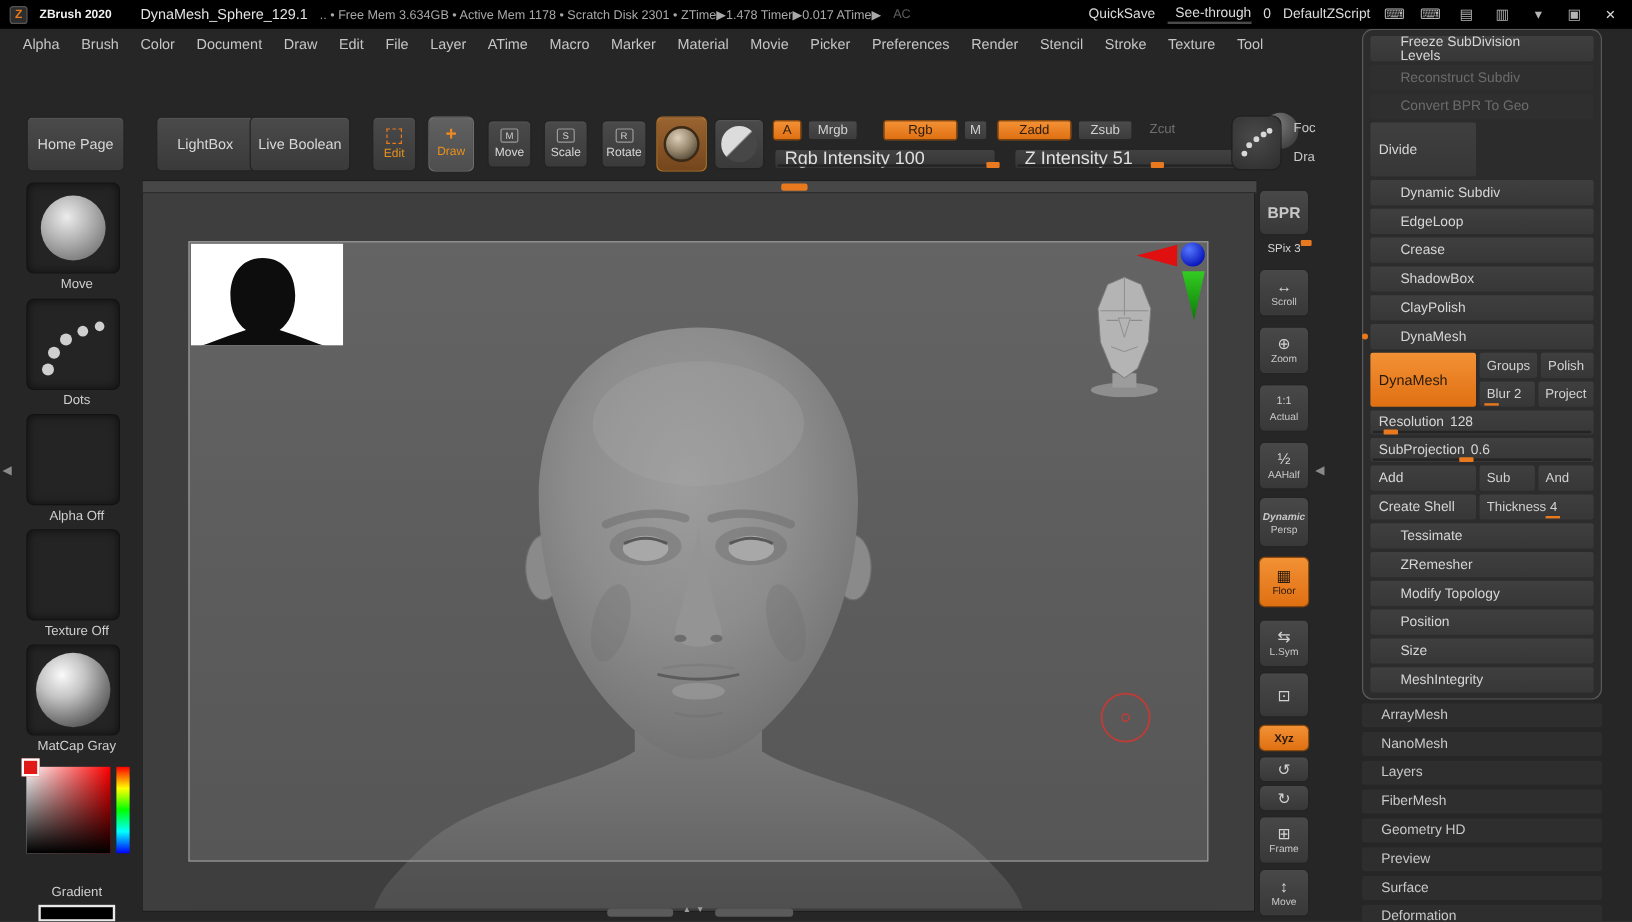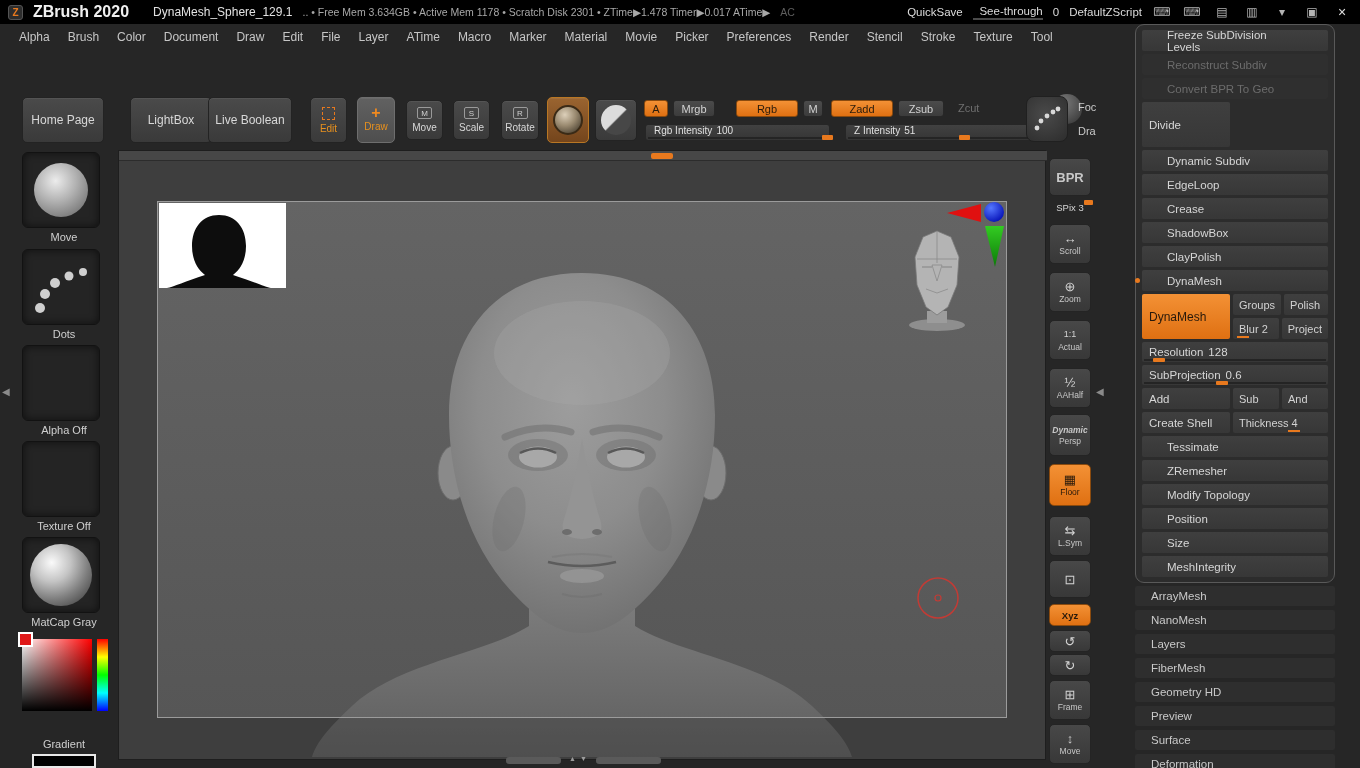--- a/index.html
+++ b/index.html
@@ -3,21 +3,21 @@
 <meta charset="utf-8">
 <style>
   *{margin:0;padding:0;box-sizing:border-box}
   html,body{width:1360px;height:768px;overflow:hidden}
   body{background:#262626;font-family:"Liberation Sans",sans-serif;color:#c9c9c9}
   .app{position:relative;width:1360px;height:768px;overflow:hidden}
 
   
   .titlebar{position:absolute;left:0;top:0;width:1360px;height:24px;background:#000;display:flex;align-items:center;gap:10px;padding:0 8px;font-size:11px;color:#c9c9c9;z-index:40;white-space:nowrap}
   .appicon{width:15px;height:15px;background:#2d2d2d;border:1px solid #555;border-radius:3px;color:#e8791e;font-size:10px;font-weight:bold;display:flex;align-items:center;justify-content:center;flex:none}
-  .tb-app{font-weight:bold;color:#f0f0f0;font-size:16px}
+  .tb-app{font-weight:bold;color:#f0f0f0;font-size:10px}
   .tb-doc{color:#e2e2e2;font-size:12px;margin-left:14px}
   .tb-stats{color:#a8a8a8;font-size:10.5px}
   .tb-ac{color:#5f5f5f}
   .tb-gap{flex:1}
   .tb-item{color:#dcdcdc;font-size:11.5px}
   .tb-see{display:flex;flex-direction:column;align-items:flex-end;gap:1px}
   .tb-see .strack{width:70px;height:2px;background:#4a4a4a}
   .tb-ico{color:#b5b5b5;font-size:12px;width:20px;text-align:center;flex:none}
   .tb-close{color:#e0e0e0;font-size:14px}
 
@@ -37,21 +37,21 @@
   .minilabel{font-size:10px}
   .minilabel.or{color:#e8911e}
   .ibox{width:15px;height:12px;border:1px solid #9a9a9a;border-radius:2px;font-size:8px;color:#d0d0d0;display:flex;align-items:center;justify-content:center}
   .matslot{background:linear-gradient(#9a6430,#74451c);border:1px solid #b97724}
   .sphere1{width:30px;height:30px;border-radius:50%;background:radial-gradient(circle at 38% 30%,#ddd0ba,#9a8a70 45%,#4e4434 85%);border:2px solid #3a2a16}
   .sphere2{width:30px;height:30px;border-radius:50%;background:linear-gradient(135deg,#dcdcdc 48%,#474747 52%)}
   .chip{position:absolute;height:17px;border-radius:3px;display:flex;align-items:center;justify-content:center;font-size:11px;background:linear-gradient(#4b4b4b,#3c3c3c);border:1px solid #272727;color:#d2d2d2}
   .chip.orange{background:linear-gradient(#f39135,#df7012);border-color:#8a4a0e;color:#2a1c0c}
   .dimtext{position:absolute;font-size:11px;color:#6f6f6f}
   .shelftext{position:absolute;font-size:11px;color:#c9c9c9}
-  .sslider{position:absolute;height:17px;font-size:10px;color:#e0e0e0;display:flex;align-items:flex-start;padding-left:8px;gap:4px;background:linear-gradient(#414141,#353535);border:1px solid #262626;border-radius:3px}
+  .sslider{position:absolute;height:17px;font-size:15px;color:#e0e0e0;display:flex;align-items:center;padding-left:8px;gap:4px;background:linear-gradient(#414141,#353535);border:1px solid #262626;border-radius:3px}
   .sslider .strk{position:absolute;left:2px;right:2px;bottom:1px;height:2px;background:#242424}
   .sslider .hndl{position:absolute;bottom:0;width:11px;height:5px;background:#e8791e;border-radius:1px}
   .strokebtn{position:absolute;width:42px;height:46px;border-radius:8px;background:radial-gradient(circle at 45% 40%,#4a4a4a,#2d2d2d);border:1px solid #202020;display:flex;align-items:center;justify-content:center}
   .sphsmall{position:absolute;width:30px;height:30px;border-radius:50%;background:radial-gradient(circle at 35% 30%,#7d7d7d,#303030)}
 
   
   .lsb{position:absolute;left:16px;top:152px;width:96px;height:616px}
   .lsb .thumb{position:absolute;left:6px;width:78px;height:76px;background:#242424;border:1px solid #121212;border-radius:6px;box-shadow:inset 0 0 8px rgba(0,0,0,.6);display:flex;align-items:center;justify-content:center}
   .lsb .tlabel{position:absolute;left:0;width:96px;text-align:center;font-size:11px;color:#cfcfcf}
   .blob{width:54px;height:54px;border-radius:50%;background:radial-gradient(circle at 40% 33%,#ececec,#b2b2b2 42%,#6e6e6e 88%)}

